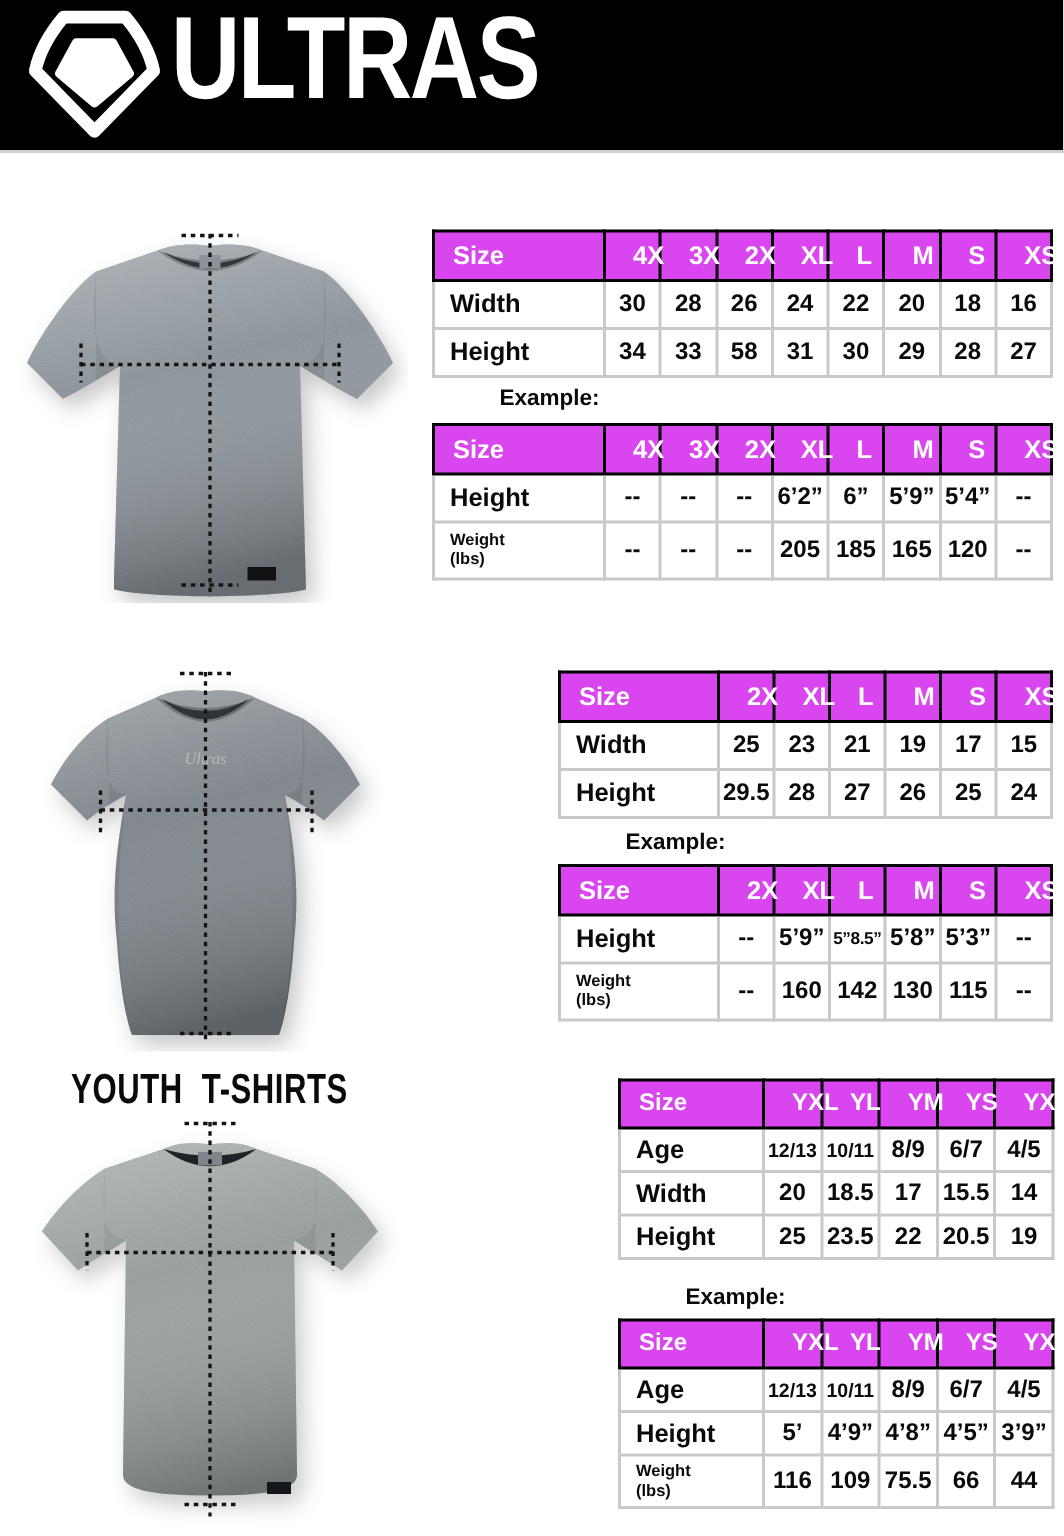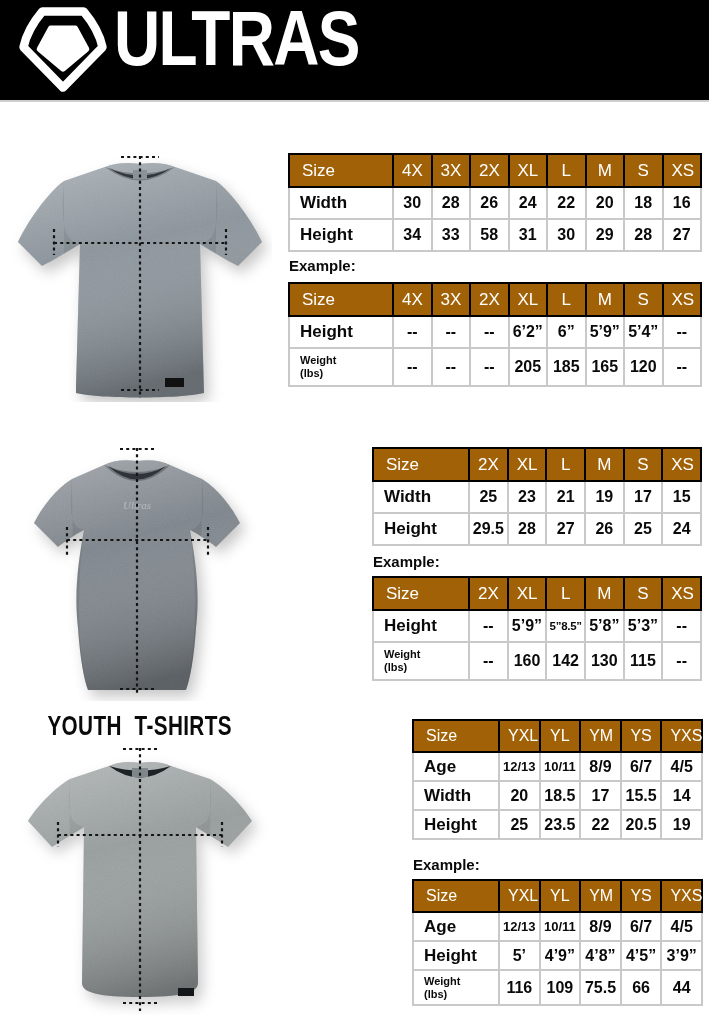--- a/index.html
+++ b/index.html
@@ -16,34 +16,34 @@
   
   .sec-title{position:absolute;left:0;width:280px;text-align:center;font-weight:800;font-size:28px;color:#0a0a0a;white-space:nowrap;}
   .sec-title .squeeze{display:inline-block;transform:scaleX(.74);transform-origin:center;word-spacing:9px;letter-spacing:.5px;}
   .t-mens{top:120px;} .t-womens{top:413px;} .t-youth{top:710px;}
   
   .shirt{position:absolute;}
   .sh-mens{left:8px;top:150px;}
   .sh-womens{left:20px;top:443px;}
   .sh-youth{left:8px;top:743px;}
   
-  .example{position:absolute;font-size:15px;font-weight:700;color:#0a0a0a;}
+  .example{position:absolute;font-size:15px;font-weight:700;color:#0a0a0a;margin-left:44px;}
   .ex-mens{left:289px;top:257px;}
   .ex-womens{left:373px;top:553px;}
   .ex-youth{left:413px;top:856px;}
   
   .tblwrap{position:absolute;}
   .tw-mens-1{left:288px;top:153px;width:414px;}
   .tw-mens-2{left:288px;top:282px;width:414px;}
   .tw-womens-1{left:372px;top:447px;width:330px;}
   .tw-womens-2{left:372px;top:576px;width:330px;}
   .tw-youth-1{left:412px;top:719px;width:291px;}
   .tw-youth-2{left:412px;top:879px;width:291px;}
   .tblwrap table{width:100%;border-collapse:collapse;table-layout:fixed;border:2px solid #c9c9c9;background:#fff;}
-  .tblwrap th{background:#a16207;color:#fff;border:2px solid #000;font-weight:400;font-size:17px;text-align:center;height:31px;padding:0 8px;}
+  .tblwrap th{background:#d946ef;color:#fff;border:2px solid #000;font-weight:700;font-size:17px;text-align:center;height:31px;padding:0 18px;}
   .tblwrap th:first-child{text-align:left;padding-left:12px;}
   .tblwrap td{border:2px solid #c9c9c9;font-weight:700;font-size:16px;text-align:center;color:#0a0a0a;height:30px;padding:0 1px;}
   .tblwrap td:first-child{text-align:left;padding-left:10px;font-size:17px;margin-left:17px;}
   .tw-youth-1 th,.tw-youth-2 th{height:30px;font-size:16px;}
   .tw-youth-1 td,.tw-youth-2 td{height:27px;}
   .tbl-mens th:first-child,.tbl-mens td:first-child{width:82px;}
   .tbl-womens th:first-child,.tbl-womens td:first-child{width:74px;}
   .tbl-youth th:first-child,.tbl-youth td:first-child{width:64px;}
   .tblwrap td.sm{font-size:13px;}
   .tblwrap td.xs{font-size:11.5px;letter-spacing:-.3px;}

